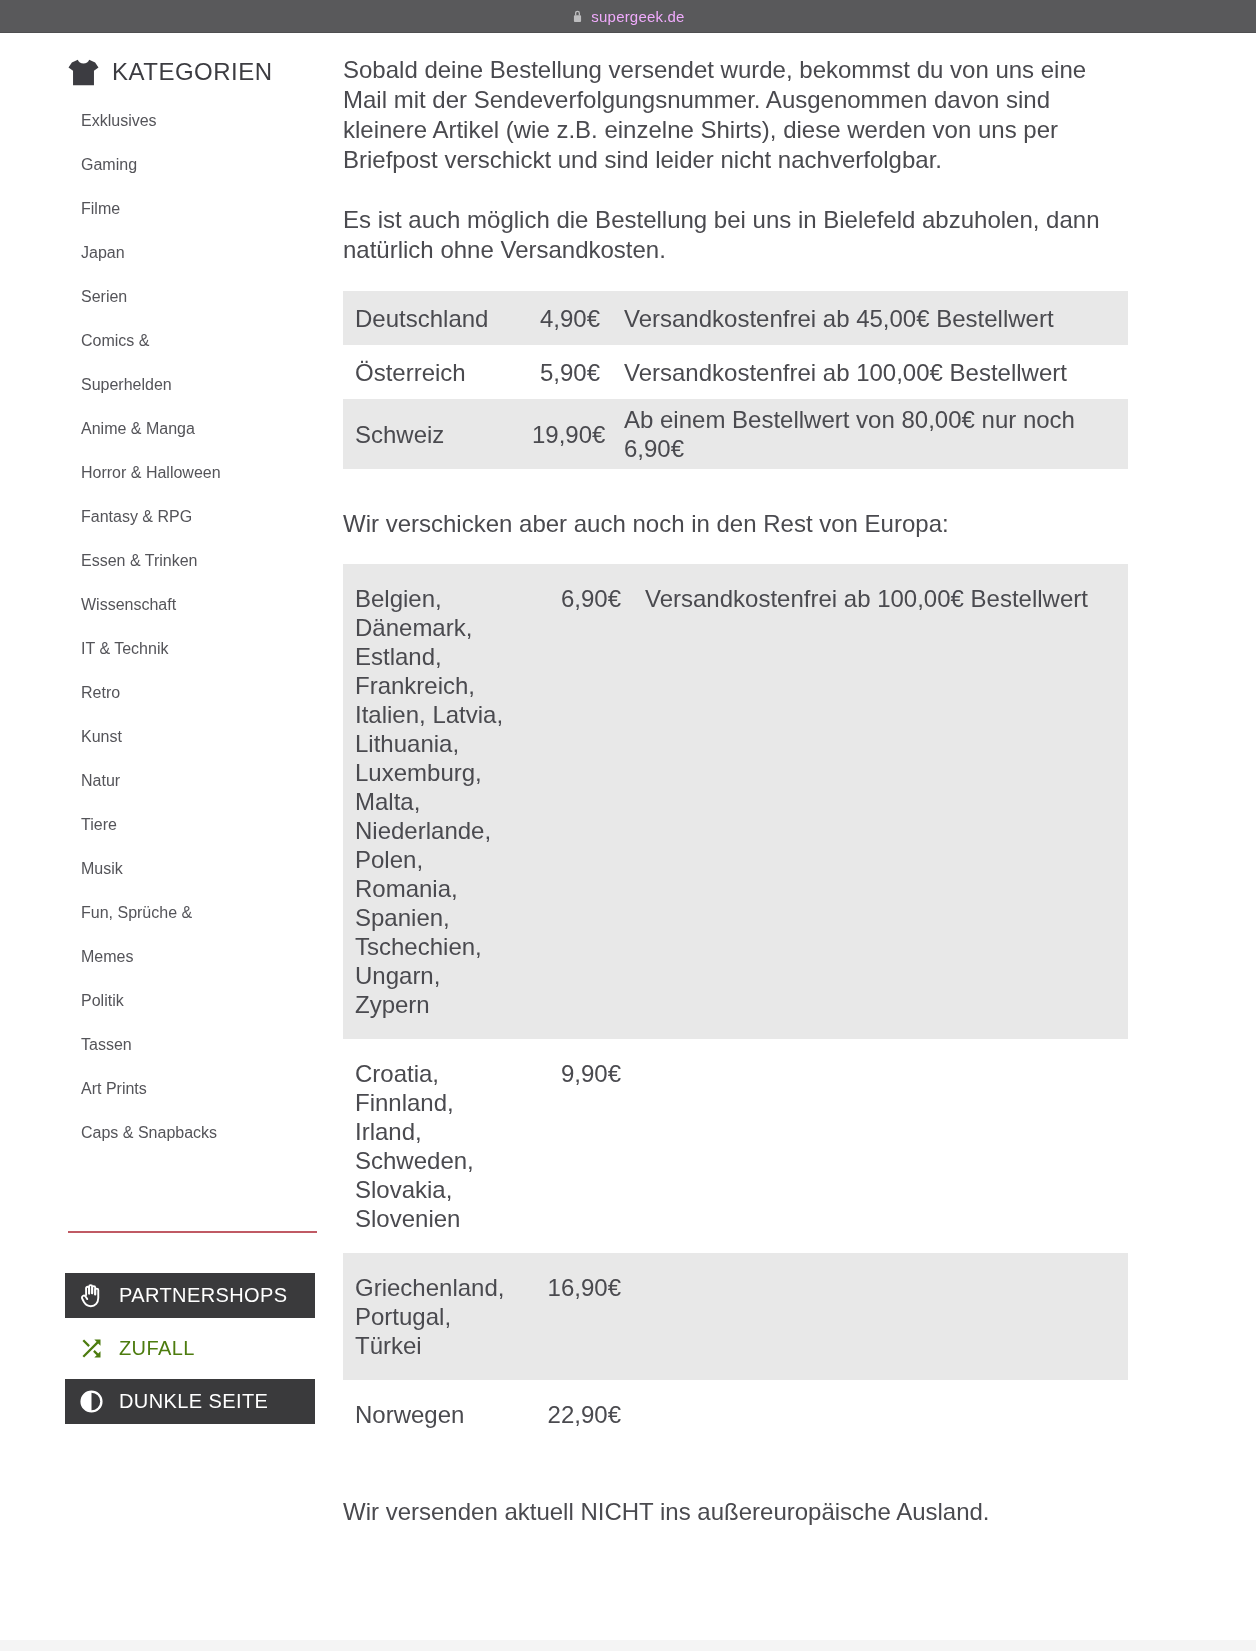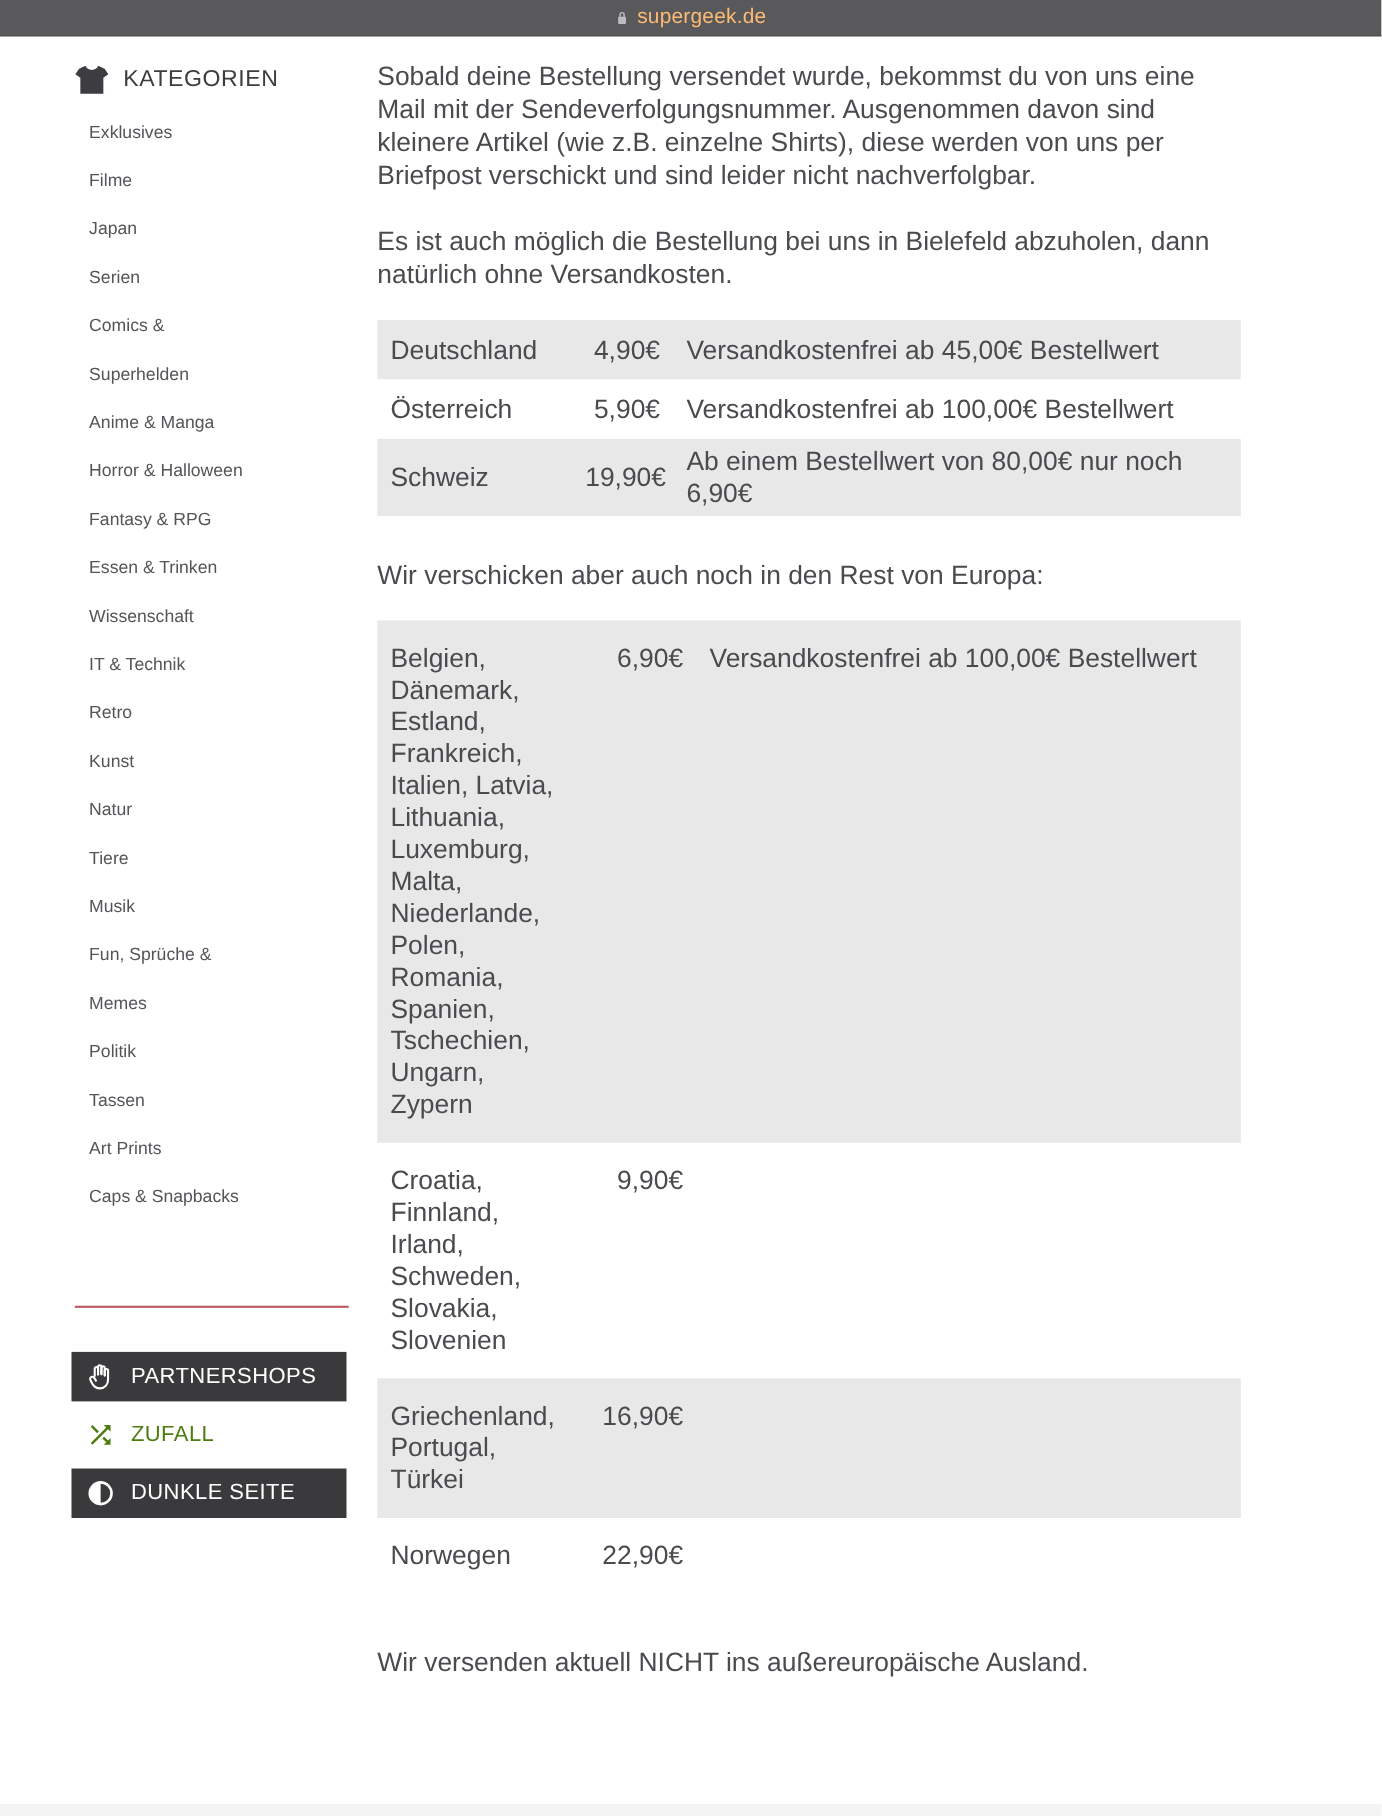--- a/index.html
+++ b/index.html
@@ -9,30 +9,30 @@
     background:#ffffff; color:#4a4a4f;
     position:relative; overflow:hidden;
   }
 
   
   .topbar {
     height:33px; background:#59595b; border-bottom:1px solid #4e4e50;
     display:flex; align-items:center; justify-content:center; gap:7px;
   }
   .topbar .lock { width:13px; height:15px; color:#bdbdbf; display:block; }
-  .topbar .url { color:#fdba74; font-size:19px; letter-spacing:.2px; }
+  .topbar .url { color:#f0abfc; font-size:15px; letter-spacing:.2px; }
 
   
   .layout { display:flex; padding-top:22px; }
 
   
   .sidebar { width:250px; margin-left:65px; flex:none; }
   .side-header { display:flex; align-items:center; gap:13px; height:34px; margin-bottom:10px; margin-left:3px; }
   .side-header .tee { width:31px; height:31px; color:#3c3c41; }
-  .side-header .side-title { font-size:21px; color:#3c3c41; letter-spacing:.5px; }
+  .side-header .side-title { font-size:24px; color:#3c3c41; letter-spacing:.5px; }
   .cat-list { list-style:none; margin-left:16px; }
   .cat-item { font-size:16px; line-height:44px; color:#545459; white-space:pre-line; cursor:pointer; }
   .red-divider { border:none; border-top:2px solid #c05a64; margin:76px 0 0 3px; width:249px; }
 
   .side-btn {
     width:250px; height:45px; display:flex; align-items:center;
     padding-left:13px; gap:14px; font-size:20px; letter-spacing:.4px;
     border:none; cursor:pointer; background:transparent; color:#4d7c0f;
     font-family:inherit;
   }
@@ -76,20 +76,21 @@
   <aside class="sidebar">
     <div class="side-header">
       <svg class="tee" viewBox="0 0 24 24" fill="currentColor" aria-hidden="true">
         <path d="M16.4 2.2 21 4.3l2.6 3.9-3.5 2.4V21.8H3.9V10.6L.4 8.2 3 4.3l4.6-2.1c.5 1.8 2.3 2.9 4.4 2.9s3.9-1.1 4.4-2.9z"></path>
       </svg>
       <span class="side-title">KATEGORIEN</span>
     </div>
 
     <ul class="cat-list">
         <li class="cat-item">Exklusives</li>
+        <li class="cat-item">Gaming</li>
         <li class="cat-item">Filme</li>
         <li class="cat-item">Japan</li>
         <li class="cat-item">Serien</li>
         <li class="cat-item">Comics &amp;
 Superhelden</li>
         <li class="cat-item">Anime &amp; Manga</li>
         <li class="cat-item">Horror &amp; Halloween</li>
         <li class="cat-item">Fantasy &amp; RPG</li>
         <li class="cat-item">Essen &amp; Trinken</li>
         <li class="cat-item">Wissenschaft</li>

